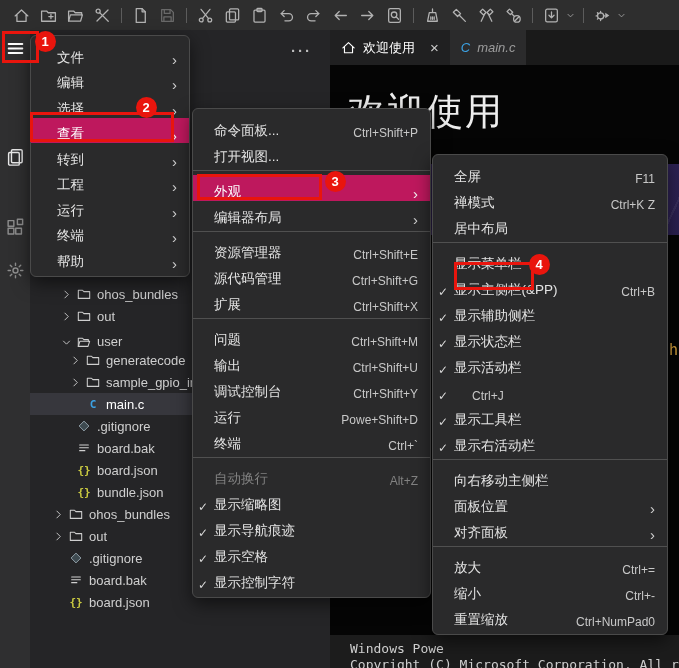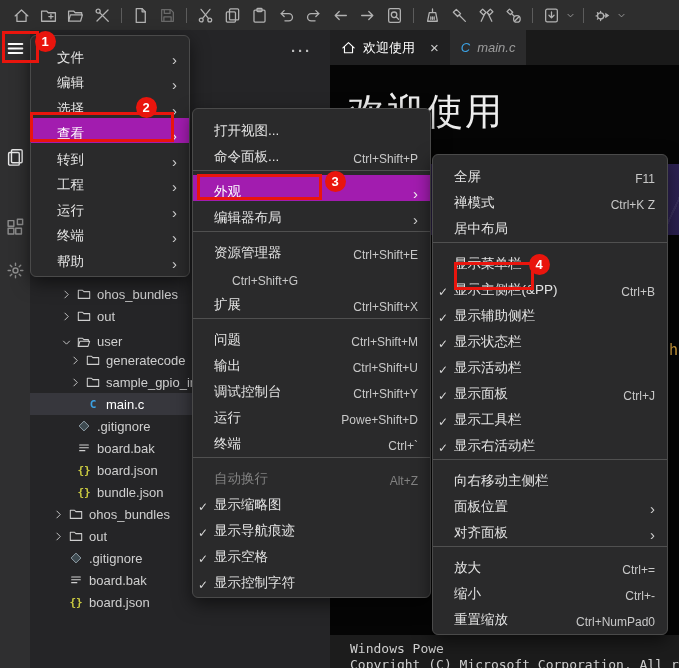--- a/index.html
+++ b/index.html
@@ -54,21 +54,21 @@
   #menu-main{left:30px;top:35px;width:160px}
   #menu-view{left:192px;top:108px;width:239px}
   #menu-appearance{left:432px;top:154px;width:236px}
   .mi{display:flex;align-items:flex-end;height:26px;font-size:13.5px;color:#e4e4e4;
       padding-right:12px;cursor:pointer;white-space:nowrap}
   #menu-main .mi{height:25.5px;padding-left:26px}
   .mi .check{width:21px;padding-left:5px;font-size:12px;color:#d8d8d8;flex:none;box-sizing:border-box}
   .mi .label{flex:1;overflow:hidden}
   .mi .shortcut{font-size:12px;color:#c8c8c8;margin-left:18px}
   .mi .sub{color:#cfcfcf;font-size:15px;margin-left:10px;line-height:1}
-  .mi.hl{background:#a21caf;color:#ffffff}
+  .mi.hl{background:#be185d;color:#ffffff}
   .mi.hl .shortcut,.mi.hl .sub,.mi.hl .check{color:#f2f2f2}
   .mi.disabled{color:#828282;cursor:default}
   .mi.disabled .shortcut{color:#828282}
   .msep{height:1px;background:#505050;margin:4px 0}
   
   .redbox{position:absolute;border:3px solid #e9150d;z-index:20;pointer-events:none;box-sizing:border-box}
   .stepcircle{position:absolute;width:21px;height:21px;border-radius:50%;background:#e9150d;color:#fff;
               font-weight:bold;font-size:13px;display:flex;align-items:center;justify-content:center;z-index:21;pointer-events:none}
 </style>
 </head>
@@ -466,46 +466,47 @@
       <span class="sub">›</span>
     </div>
     <div class="mi">
       <span class="label">帮助</span>
       <span class="sub">›</span>
     </div>
   </div>
 <div id="menu-view" class="menu">
     <div class="mi">
       <span class="check"></span>
-      <span class="label">打开视图...</span>
-    </div>
-    <div class="mi">
-      <span class="check"></span>
       <span class="label">命令面板...</span>
       <span class="shortcut">Ctrl+Shift+P</span>
     </div>
+    <div class="mi">
+      <span class="check"></span>
+      <span class="label">打开视图...</span>
+    </div>
     <div class="msep"></div>
     <div class="mi hl">
       <span class="check"></span>
       <span class="label">外观</span>
       <span class="sub">›</span>
     </div>
     <div class="mi">
       <span class="check"></span>
       <span class="label">编辑器布局</span>
       <span class="sub">›</span>
     </div>
     <div class="msep"></div>
     <div class="mi">
       <span class="check"></span>
       <span class="label">资源管理器</span>
       <span class="shortcut">Ctrl+Shift+E</span>
     </div>
     <div class="mi">
       <span class="check"></span>
+      <span class="label">源代码管理</span>
       <span class="shortcut">Ctrl+Shift+G</span>
     </div>
     <div class="mi">
       <span class="check"></span>
       <span class="label">扩展</span>
       <span class="shortcut">Ctrl+Shift+X</span>
     </div>
     <div class="msep"></div>
     <div class="mi">
       <span class="check"></span>
@@ -587,21 +588,20 @@
     <div class="mi">
       <span class="check">✓</span>
       <span class="label">显示状态栏</span>
     </div>
     <div class="mi">
       <span class="check">✓</span>
       <span class="label">显示活动栏</span>
     </div>
     <div class="mi">
       <span class="check">✓</span>
-      <span class="label">显示面板</span>
       <span class="shortcut">Ctrl+J</span>
     </div>
     <div class="mi">
       <span class="check">✓</span>
       <span class="label">显示工具栏</span>
     </div>
     <div class="mi">
       <span class="check">✓</span>
       <span class="label">显示右活动栏</span>
     </div>

